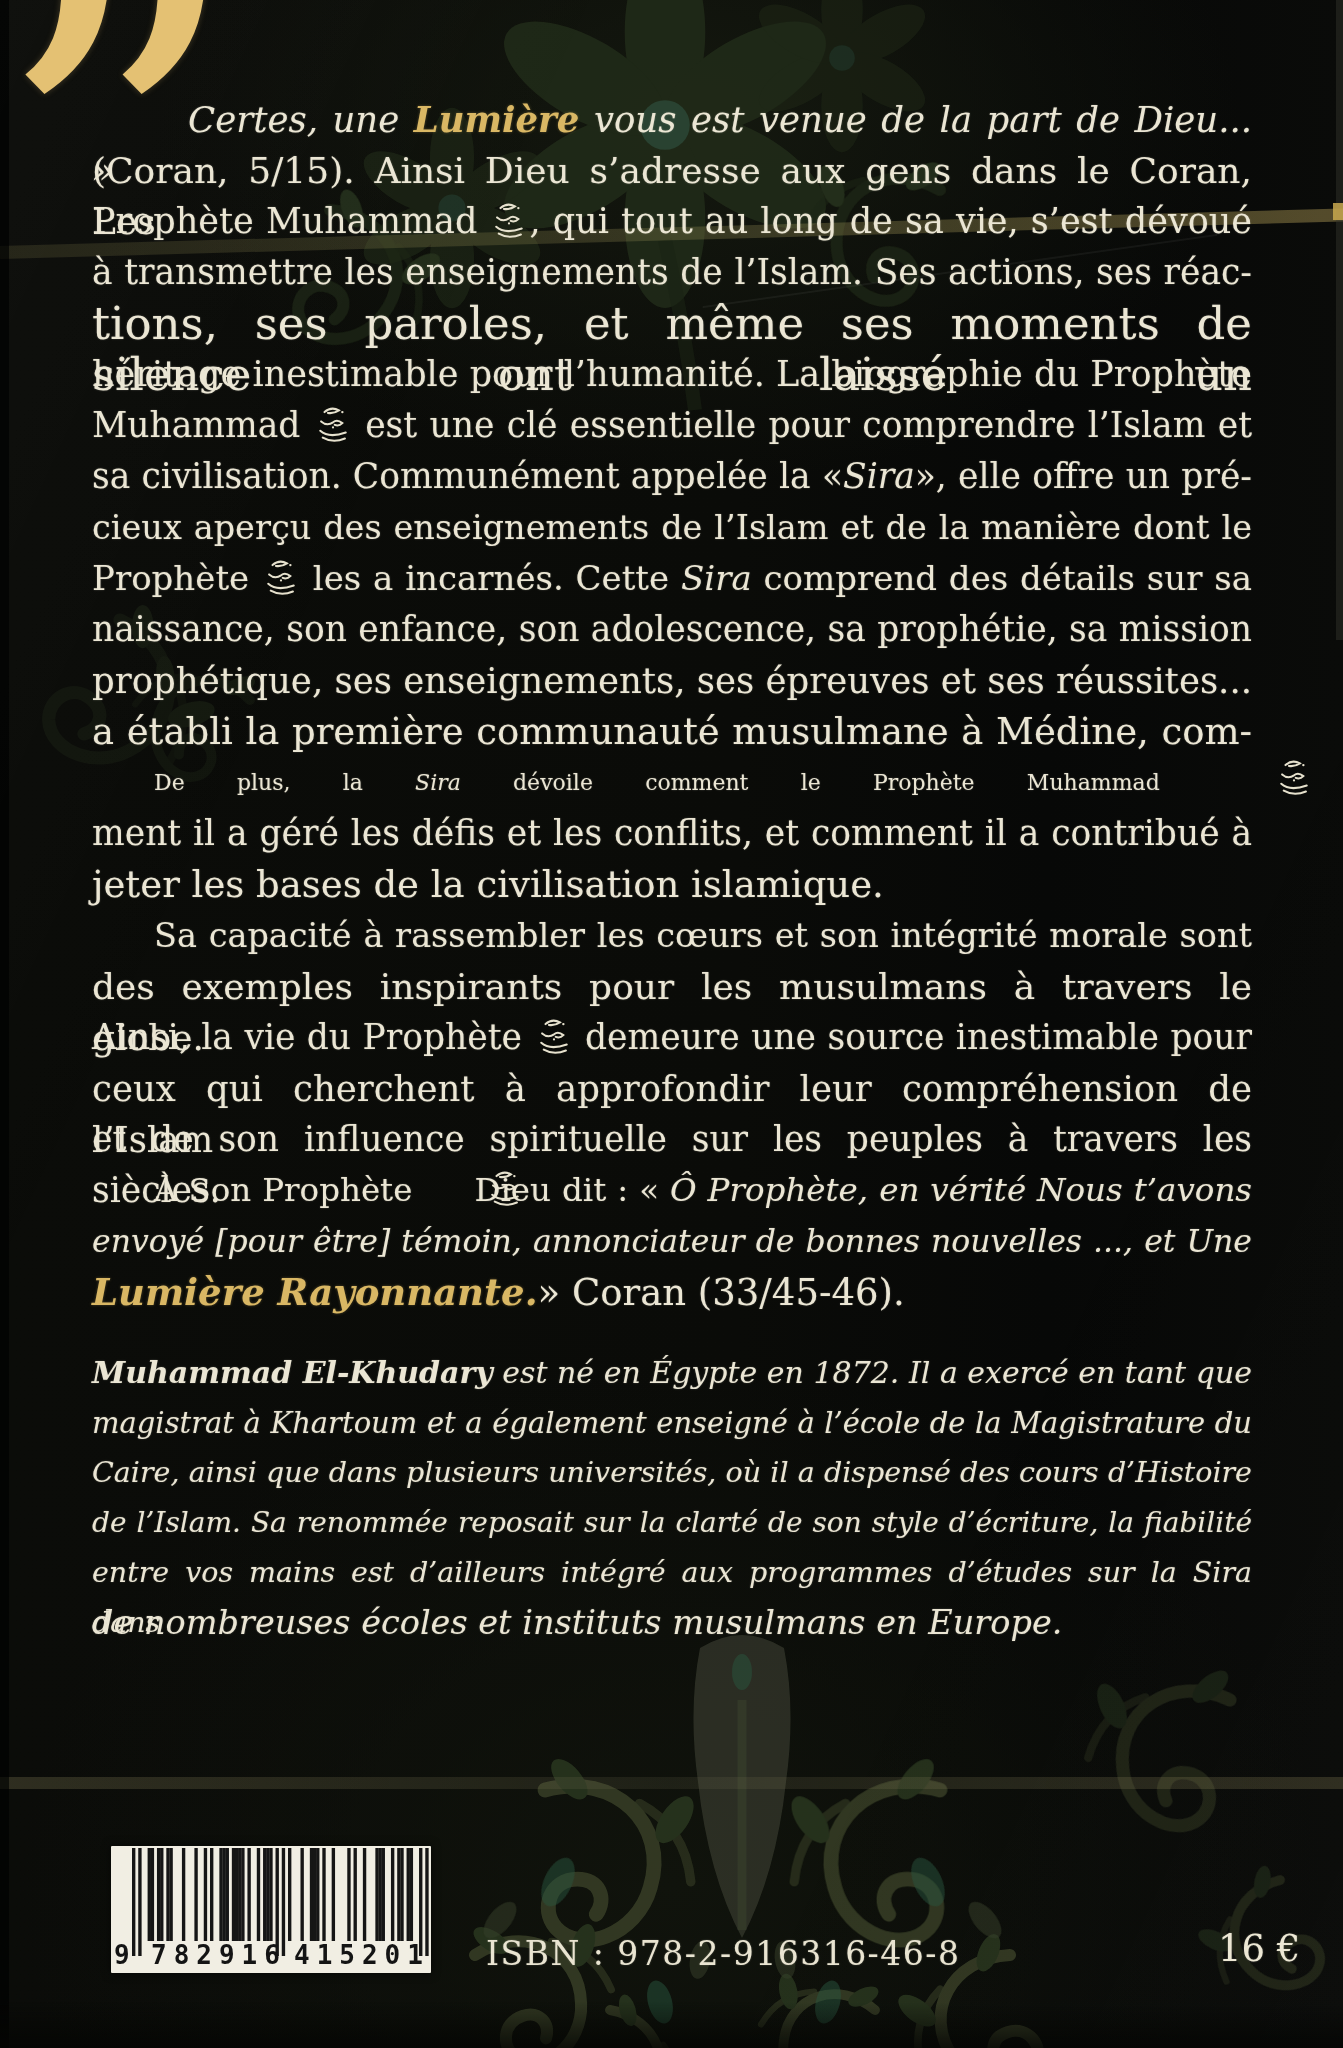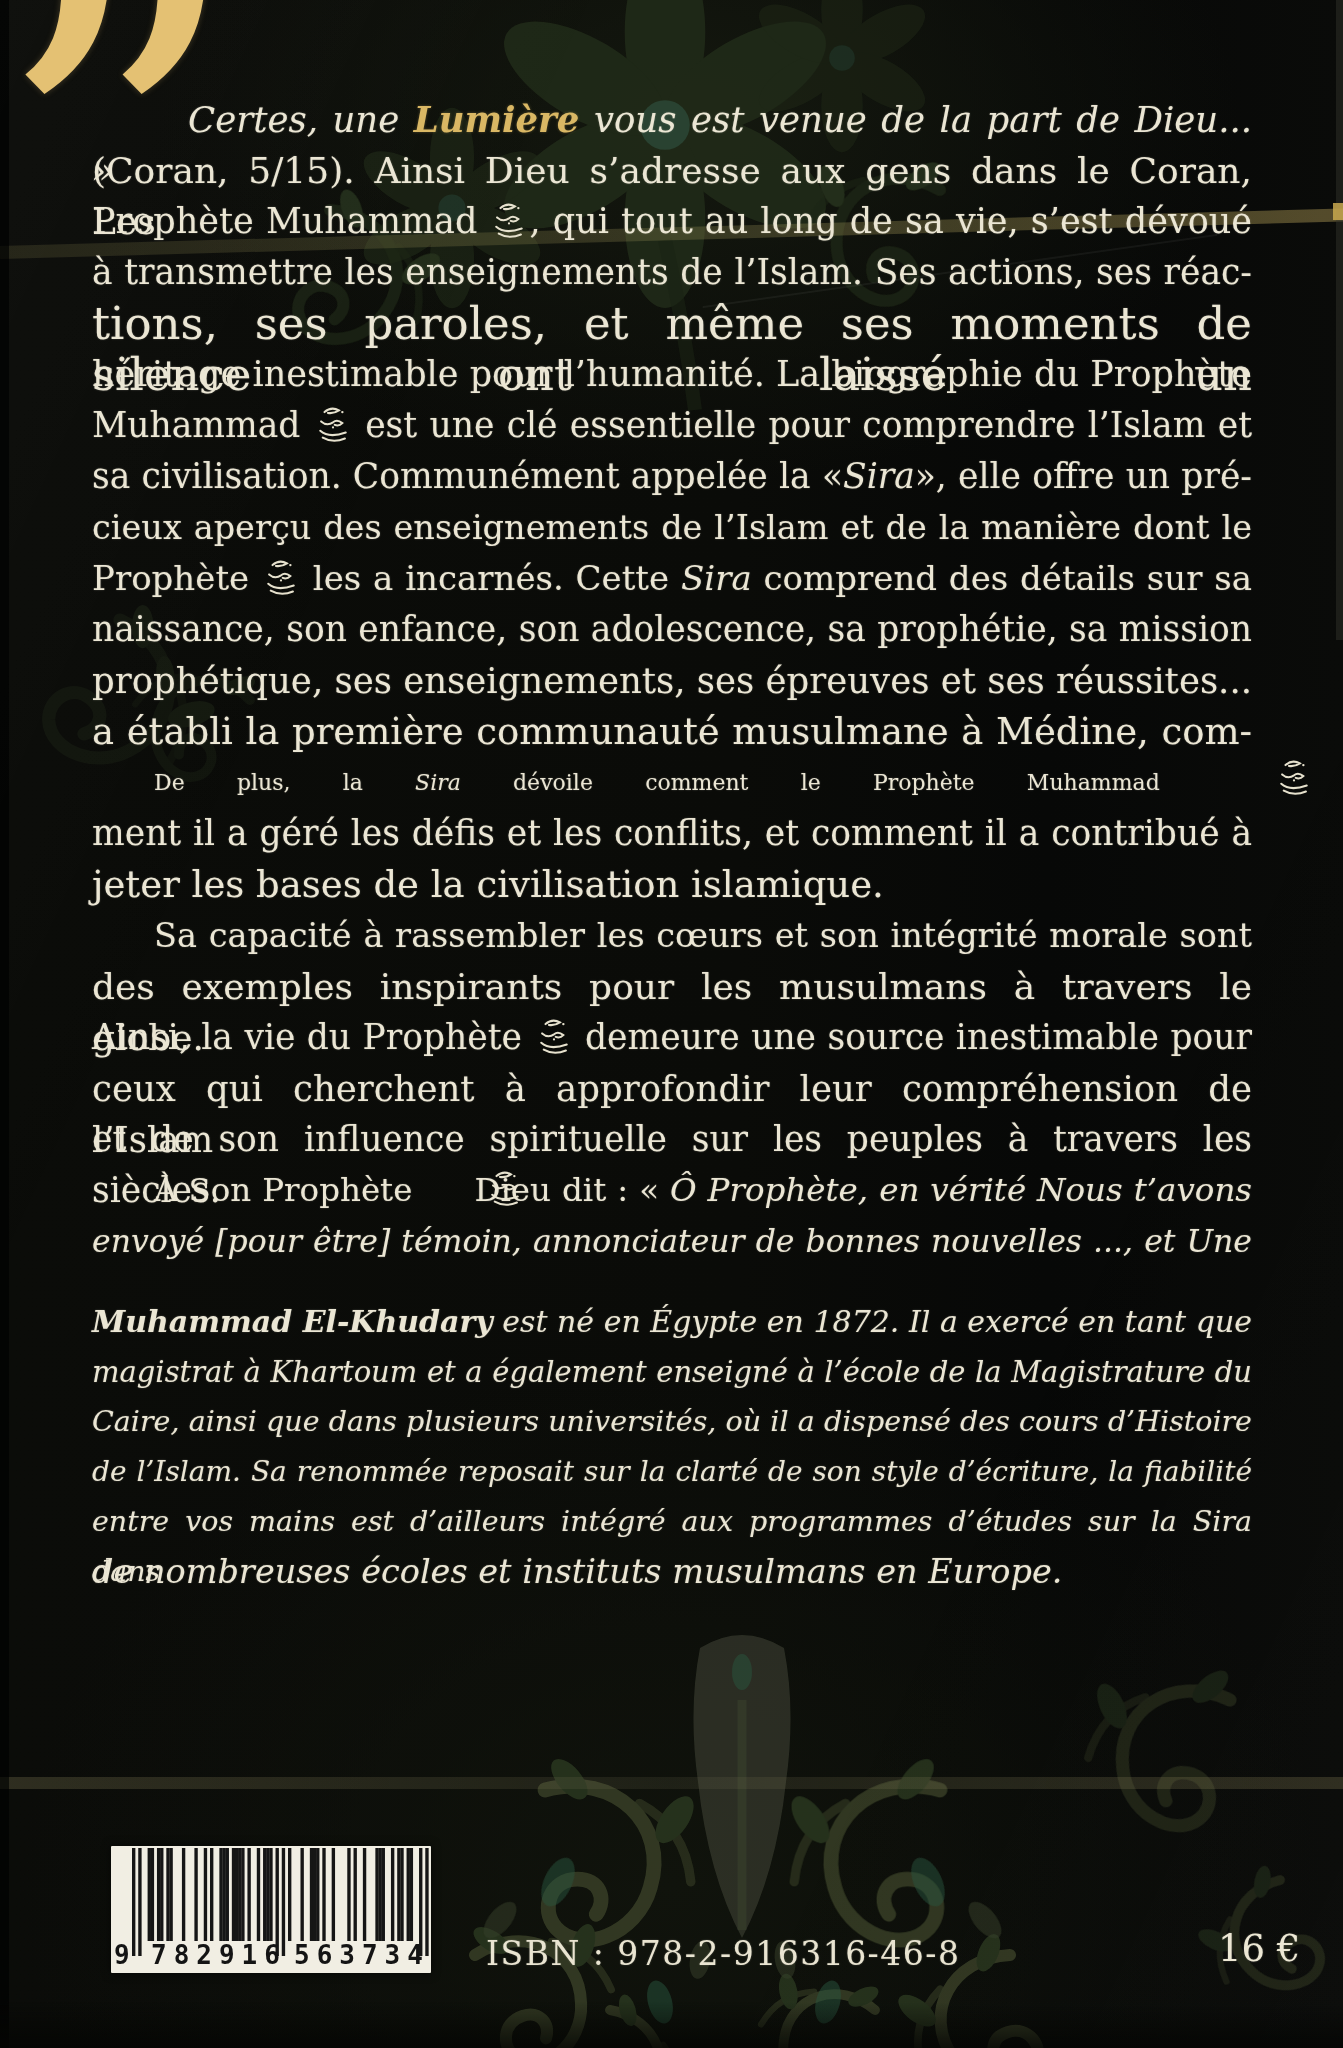--- a/index.html
+++ b/index.html
@@ -238,20 +238,21 @@
               <g fill="none" stroke="currentColor" stroke-width="2.4" stroke-linecap="round">
                 <path d="M10 8 q8 -7 17 -2 q-6 4 -13 3"></path>
                 <path d="M6 19 q7 6 14 1 q5 -4 11 1 q-4 4 -9 2"></path>
                 <path d="M5 30 q10 9 30 2"></path>
                 <path d="M8 38 q12 7 26 1"></path>
                 <circle cx="31" cy="8" r="1.4" fill="currentColor" stroke="none"></circle>
                 <circle cx="20" cy="26" r="1.3" fill="currentColor" stroke="none"></circle>
               </g>
             </svg></span><span class="seg-r"> Dieu dit : « </span><span class="seg-i">Ô Prophète, en vérité Nous t’avons</span></div>
         <div class="line wrapok" style="font-size: 31.5px;"><span class="seg-i">envoyé [pour être] témoin, annonciateur de bonnes nouvelles ..., et Une</span></div>
+        <div class="line last wrapok"><span class="seg-gbi">Lumière Rayonnante.</span><span class="seg-r">» Coran (33/45-46).</span></div>
       </div>
       <div class="para bio">
         <div class="line wrapok" style="font-size: 30px;"><span class="seg-bi">Muhammad El-Khudary</span><span class="seg-i"> est né en Égypte en 1872. Il a exercé en tant que</span></div>
         <div class="line wrapok" style="font-size: 29px;"><span class="seg-i">magistrat à Khartoum et a également enseigné à l’école de la Magistrature du</span></div>
         <div class="line wrapok" style="font-size: 28.5px;"><span class="seg-i">Caire, ainsi que dans plusieurs universités, où il a dispensé des cours d’Histoire</span></div>
         <div class="line wrapok" style="font-size: 28px;"><span class="seg-i">de l’Islam. Sa renommée reposait sur la clarté de son style d’écriture, la fiabilité</span></div>
         <div class="line wrapok" style="font-size: 28.5px;"><span class="seg-i">entre vos mains est d’ailleurs intégré aux programmes d’études sur la Sira dans</span></div>
         <div class="line last wrapok"><span class="seg-i">de nombreuses écoles et instituts musulmans en Europe.</span></div>
       </div>
     </div>
@@ -300,20 +301,20 @@
         <rect x="279.96" y="2" width="3.37" height="93" fill="#161616"></rect>
         <rect x="286.20" y="2" width="3.37" height="93" fill="#161616"></rect>
         <rect x="289.32" y="2" width="3.37" height="93" fill="#161616"></rect>
         <rect x="295.56" y="2" width="3.37" height="93" fill="#161616"></rect>
         <rect x="298.68" y="2" width="3.37" height="93" fill="#161616"></rect>
         <rect x="308.04" y="2" width="3.37" height="108" fill="#161616"></rect>
         <rect x="314.28" y="2" width="3.37" height="108" fill="#161616"></rect>
       </svg>
     <span class="bc-digit bc-first">9</span>
     <span class="bc-digit bc-g1">782916</span>
-    <span class="bc-digit bc-g2">563734</span>
+    <span class="bc-digit bc-g2">415201</span>
   </div>
 
   <div class="isbn">ISBN : 978-2-916316-46-8</div>
   <div class="price">16 €</div>
 
   <div class="edge-b"></div>
 </div>
 
 </body></html>

